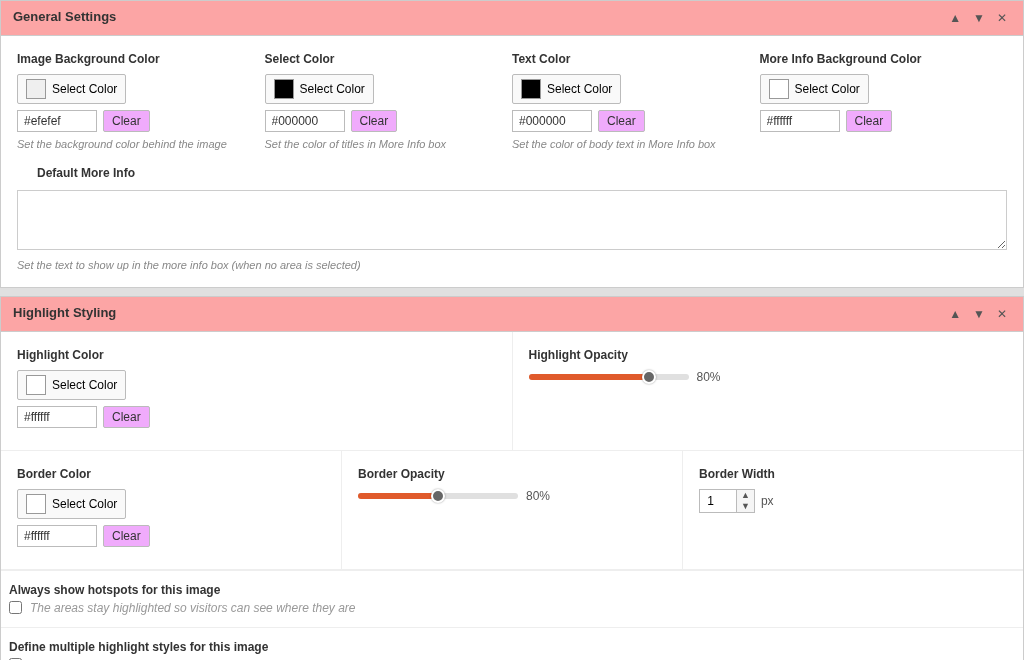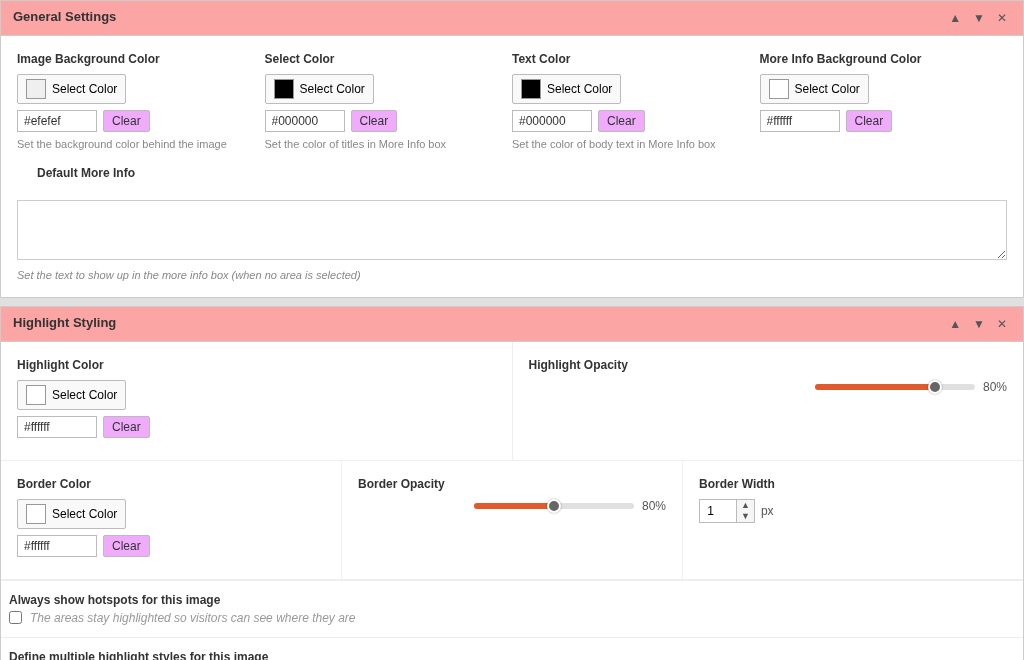--- a/index.html
+++ b/index.html
@@ -14,30 +14,30 @@
     .panel-body { padding: 16px; }
 
     .color-row { display: flex; margin-bottom: 16px; }
     .color-field { flex: 1; }
     .color-field-label { font-size: 12px; font-weight: 600; margin-bottom: 8px; color: #333; }
     .color-select-btn { display: flex; align-items: center; gap: 6px; border: 1px solid #bbb; background: #f9f9f9; padding: 4px 8px; cursor: pointer; border-radius: 2px; font-size: 12px; margin-bottom: 6px; }
     .color-swatch { width: 20px; height: 20px; border: 1px solid #999; display: inline-block; flex-shrink: 0; }
     .color-value-row { display: flex; align-items: center; gap: 6px; margin-bottom: 6px; }
     .color-hex-input { border: 1px solid #bbb; padding: 3px 6px; font-size: 12px; width: 80px; color: #333; }
     .clear-btn { border: 1px solid #bbb; background: #f0abfc; padding: 3px 8px; cursor: pointer; font-size: 12px; border-radius: 2px; color: #333; }
-    .color-hint { font-size: 11px; color: #888; }
+    .color-hint { font-size: 11px; color: #888; font-style: italic; }
 
     .section-divider { border: none; border-top: 8px solid #e0e0e0; margin: 0; }
 
     .default-more-info { margin-top: 8px; }
-    .default-more-info label { font-size: 12px; font-weight: 600; margin-bottom: 20px; display: block; color: #333; padding-left: 20px; }
+    .default-more-info label { font-size: 12px; font-weight: 600; margin-bottom: 10px; display: block; color: #333; padding-left: 20px; }
     .default-more-info textarea { width: 100%; height: 60px; border: 1px solid #ccc; padding: 6px; font-size: 12px; resize: vertical; }
     .default-more-info .hint { font-size: 11px; color: #888; font-style: italic; margin-top: 6px; }
 
-    .slider-container { margin-top: 8px; display: flex; align-items: center; gap: 8px; justify-content: flex-end; }
+    .slider-container { margin-top: 8px; display: flex; align-items: center; gap: 8px; }
     .slider-track { position: relative; width: 160px; height: 6px; background: #e0e0e0; border-radius: 3px; }
     .slider-fill { position: absolute; left: 0; top: 0; height: 6px; background: #e05a2b; border-radius: 3px; }
     .slider-thumb { position: absolute; top: 50%; transform: translateY(-50%); width: 14px; height: 14px; background: #666; border-radius: 50%; border: 2px solid #fff; box-shadow: 0 0 2px rgba(0,0,0,0.4); }
     .slider-value { font-size: 12px; color: #555; }
 
     .border-width-row { display: flex; align-items: center; gap: 6px; margin-top: 8px; }
     .number-input-wrap { display: flex; align-items: center; border: 1px solid #bbb; background: #fff; }
     .number-input { border: none; outline: none; padding: 3px 6px; font-size: 12px; width: 36px; text-align: center; }
     .number-spinners { display: flex; flex-direction: column; border-left: 1px solid #bbb; }
     .spinner-btn { border: none; background: #f5f5f5; cursor: pointer; padding: 0 4px; font-size: 9px; line-height: 11px; color: #555; }

